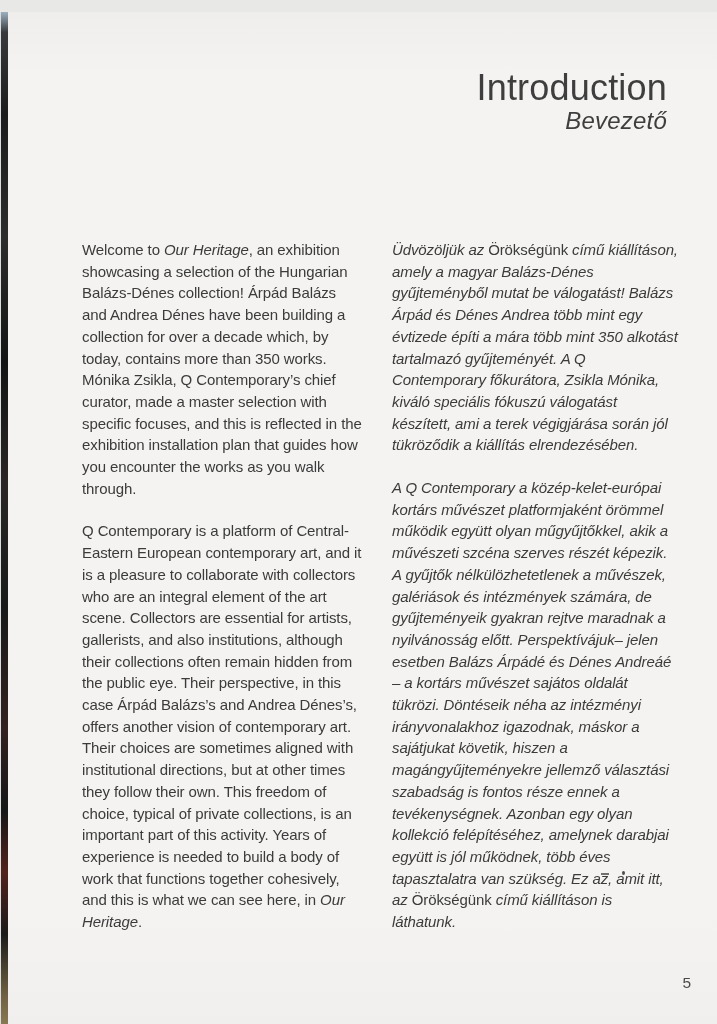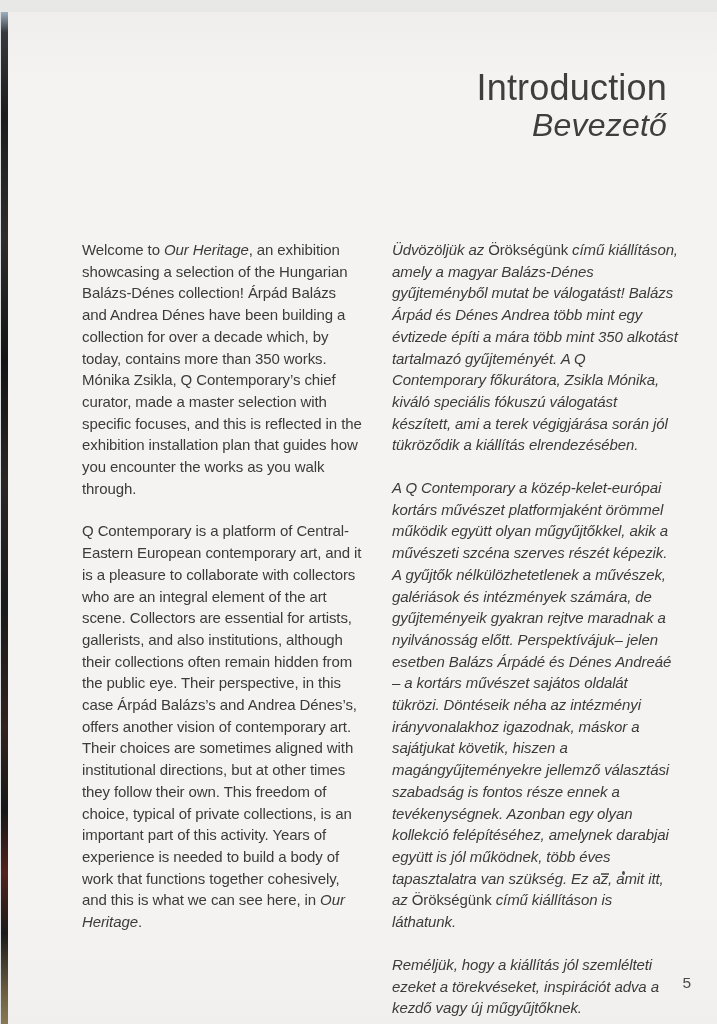--- a/index.html
+++ b/index.html
@@ -36,21 +36,21 @@
   }
   .title-block h1 {
     margin: 0;
     font-size: 36px;
     font-weight: 400;
     letter-spacing: 0.2px;
     line-height: 1.12;
   }
   .title-block h2 {
     margin: 0;
-    font-size: 32px;
+    font-size: 24px;
     font-weight: 400;
     font-style: italic;
     letter-spacing: 0.2px;
     line-height: 1.12;
   }
   .columns {
     position: absolute;
     top: 227px;
     left: 82px;
     display: grid;
@@ -95,21 +95,20 @@
   </header>
 
   <main class="columns">
     <section class="col col-en" lang="en">
         <p><span>Welcome to </span><span class="em">Our Heritage</span><span>, an exhibition showcasing a selection of the Hungarian Balázs-Dénes collection! Árpád Balázs and Andrea Dénes have been building a collection for over a decade which, by today, contains more than 350 works. Mónika Zsikla, Q Contemporary’s chief curator, made a master selection with specific focuses, and this is reflected in the exhibition installation plan that guides how you encounter the works as you walk through.</span></p>
         <p><span>Q Contemporary is a platform of Central-Eastern European contemporary art, and it is a pleasure to collaborate with collectors who are an integral element of the art scene. Collectors are essential for artists, gallerists, and also institutions, although their collections often remain hidden from the public eye. Their perspective, in this case Árpád Balázs’s and Andrea Dénes’s, offers another vision of contemporary art. Their choices are sometimes aligned with institutional directions, but at other times they follow their own. This freedom of choice, typical of private collections, is an important part of this activity. Years of experience is needed to build a body of work that functions together cohesively, and this is what we can see here, in </span><span class="em">Our Heritage</span><span>.</span></p>
       </section>
     <section class="col col-hu" lang="hu">
         <p><span>Üdvözöljük az </span><span class="em">Örökségünk</span><span> című kiállításon, amely a magyar Balázs-Dénes gyűjteményből mutat be válogatást! Balázs Árpád és Dénes Andrea több mint egy évtizede építi a mára több mint 350 alkotást tartalmazó gyűjteményét. A Q Contemporary főkurátora, Zsikla Mónika, kiváló speciális fókuszú válogatást készített, ami a terek végigjárása során jól tükröződik a kiállítás elrendezésében.</span></p>
         <p><span>A Q Contemporary a közép-kelet-európai kortárs művészet platformjaként örömmel működik együtt olyan műgyűjtőkkel, akik a művészeti szcéna szerves részét képezik. A gyűjtők nélkülözhetetlenek a művészek, galériások és intézmények számára, de gyűjteményeik gyakran rejtve maradnak a nyilvánosság előtt. Perspektívájuk– jelen esetben Balázs Árpádé és Dénes Andreáé – a kortárs művészet sajátos oldalát tükrözi. Döntéseik néha az intézményi irányvonalakhoz igazodnak, máskor a sajátjukat követik, hiszen a magángyűjteményekre jellemző választási szabadság is fontos része ennek a tevékenységnek. Azonban egy olyan kollekció felépítéséhez, amelynek darabjai együtt is jól működnek, több éves tapasztalatra van szükség. Ez az, amit itt, az </span><span class="em">Örökségünk</span><span> című kiállításon is láthatunk.</span></p>
-        <p><span>Reméljük, hogy a kiállítás jól szemlélteti ezeket a törekvéseket, inspirációt adva a kezdő vagy új műgyűjtőknek.</span></p>
       </section>
   </main>
 
   <div class="artifact artifact-dash"></div>
   <div class="artifact artifact-dot"></div>
 
   <span class="page-number">5</span>
 
 </div>
 

